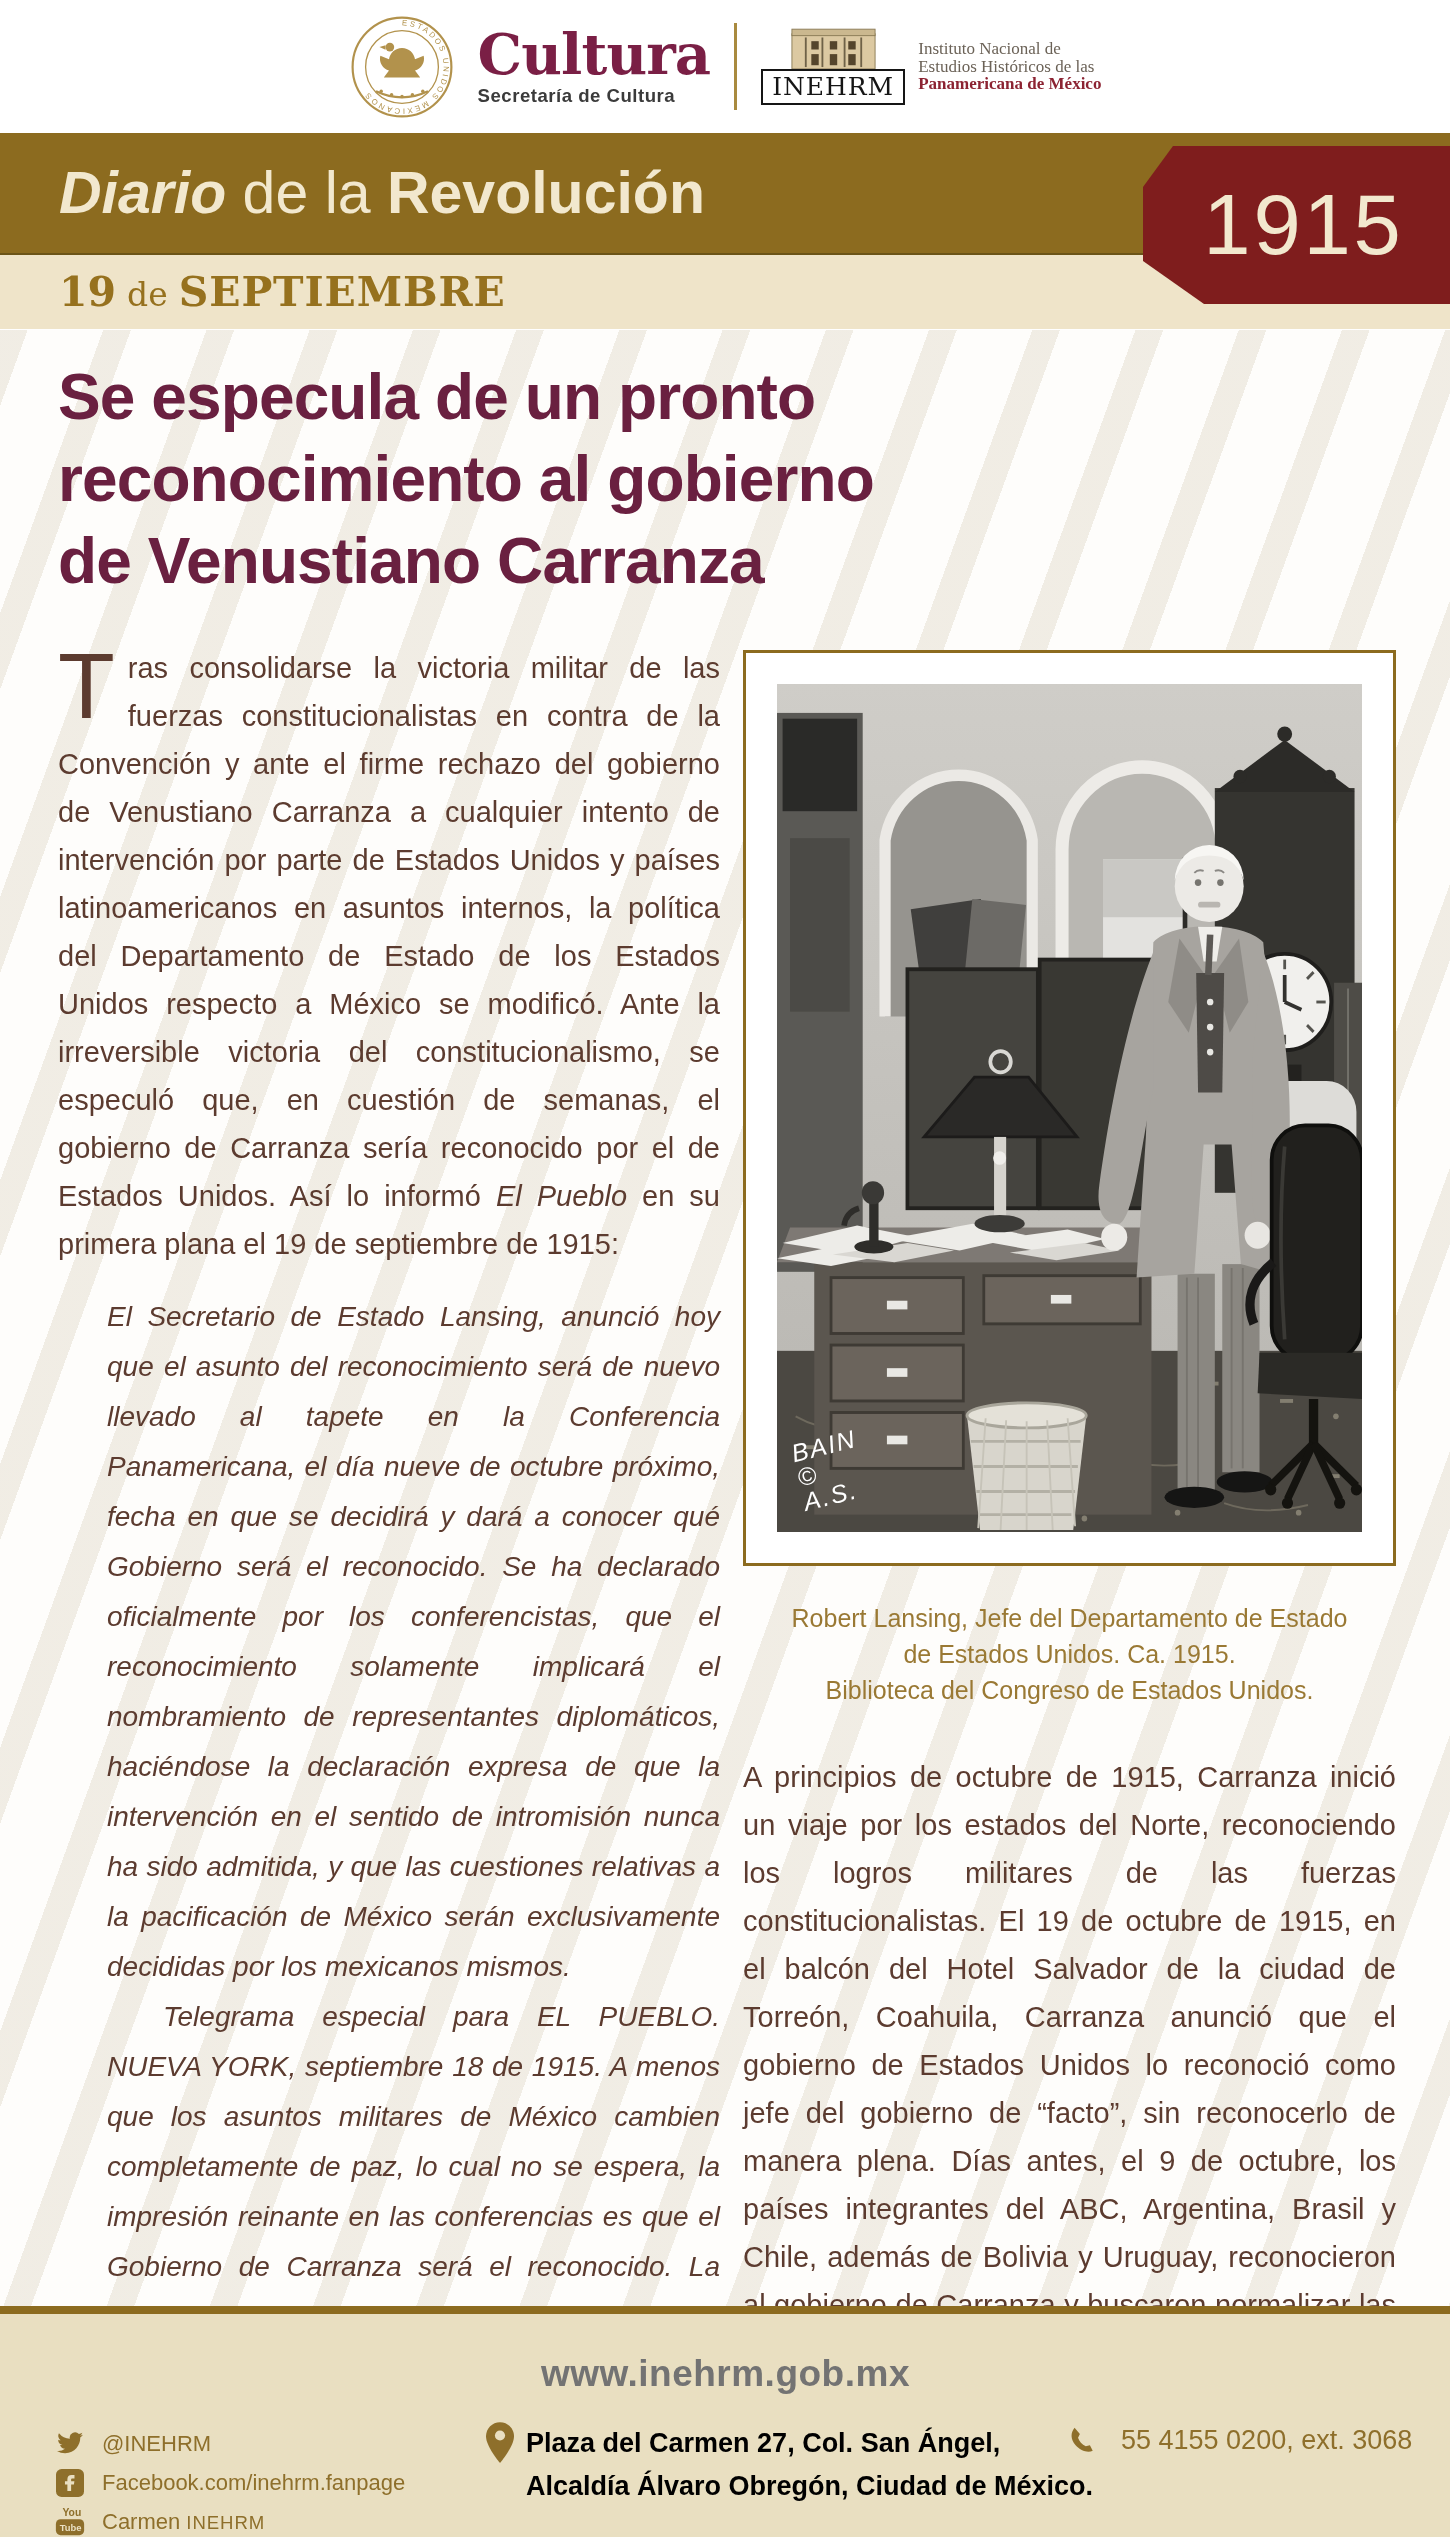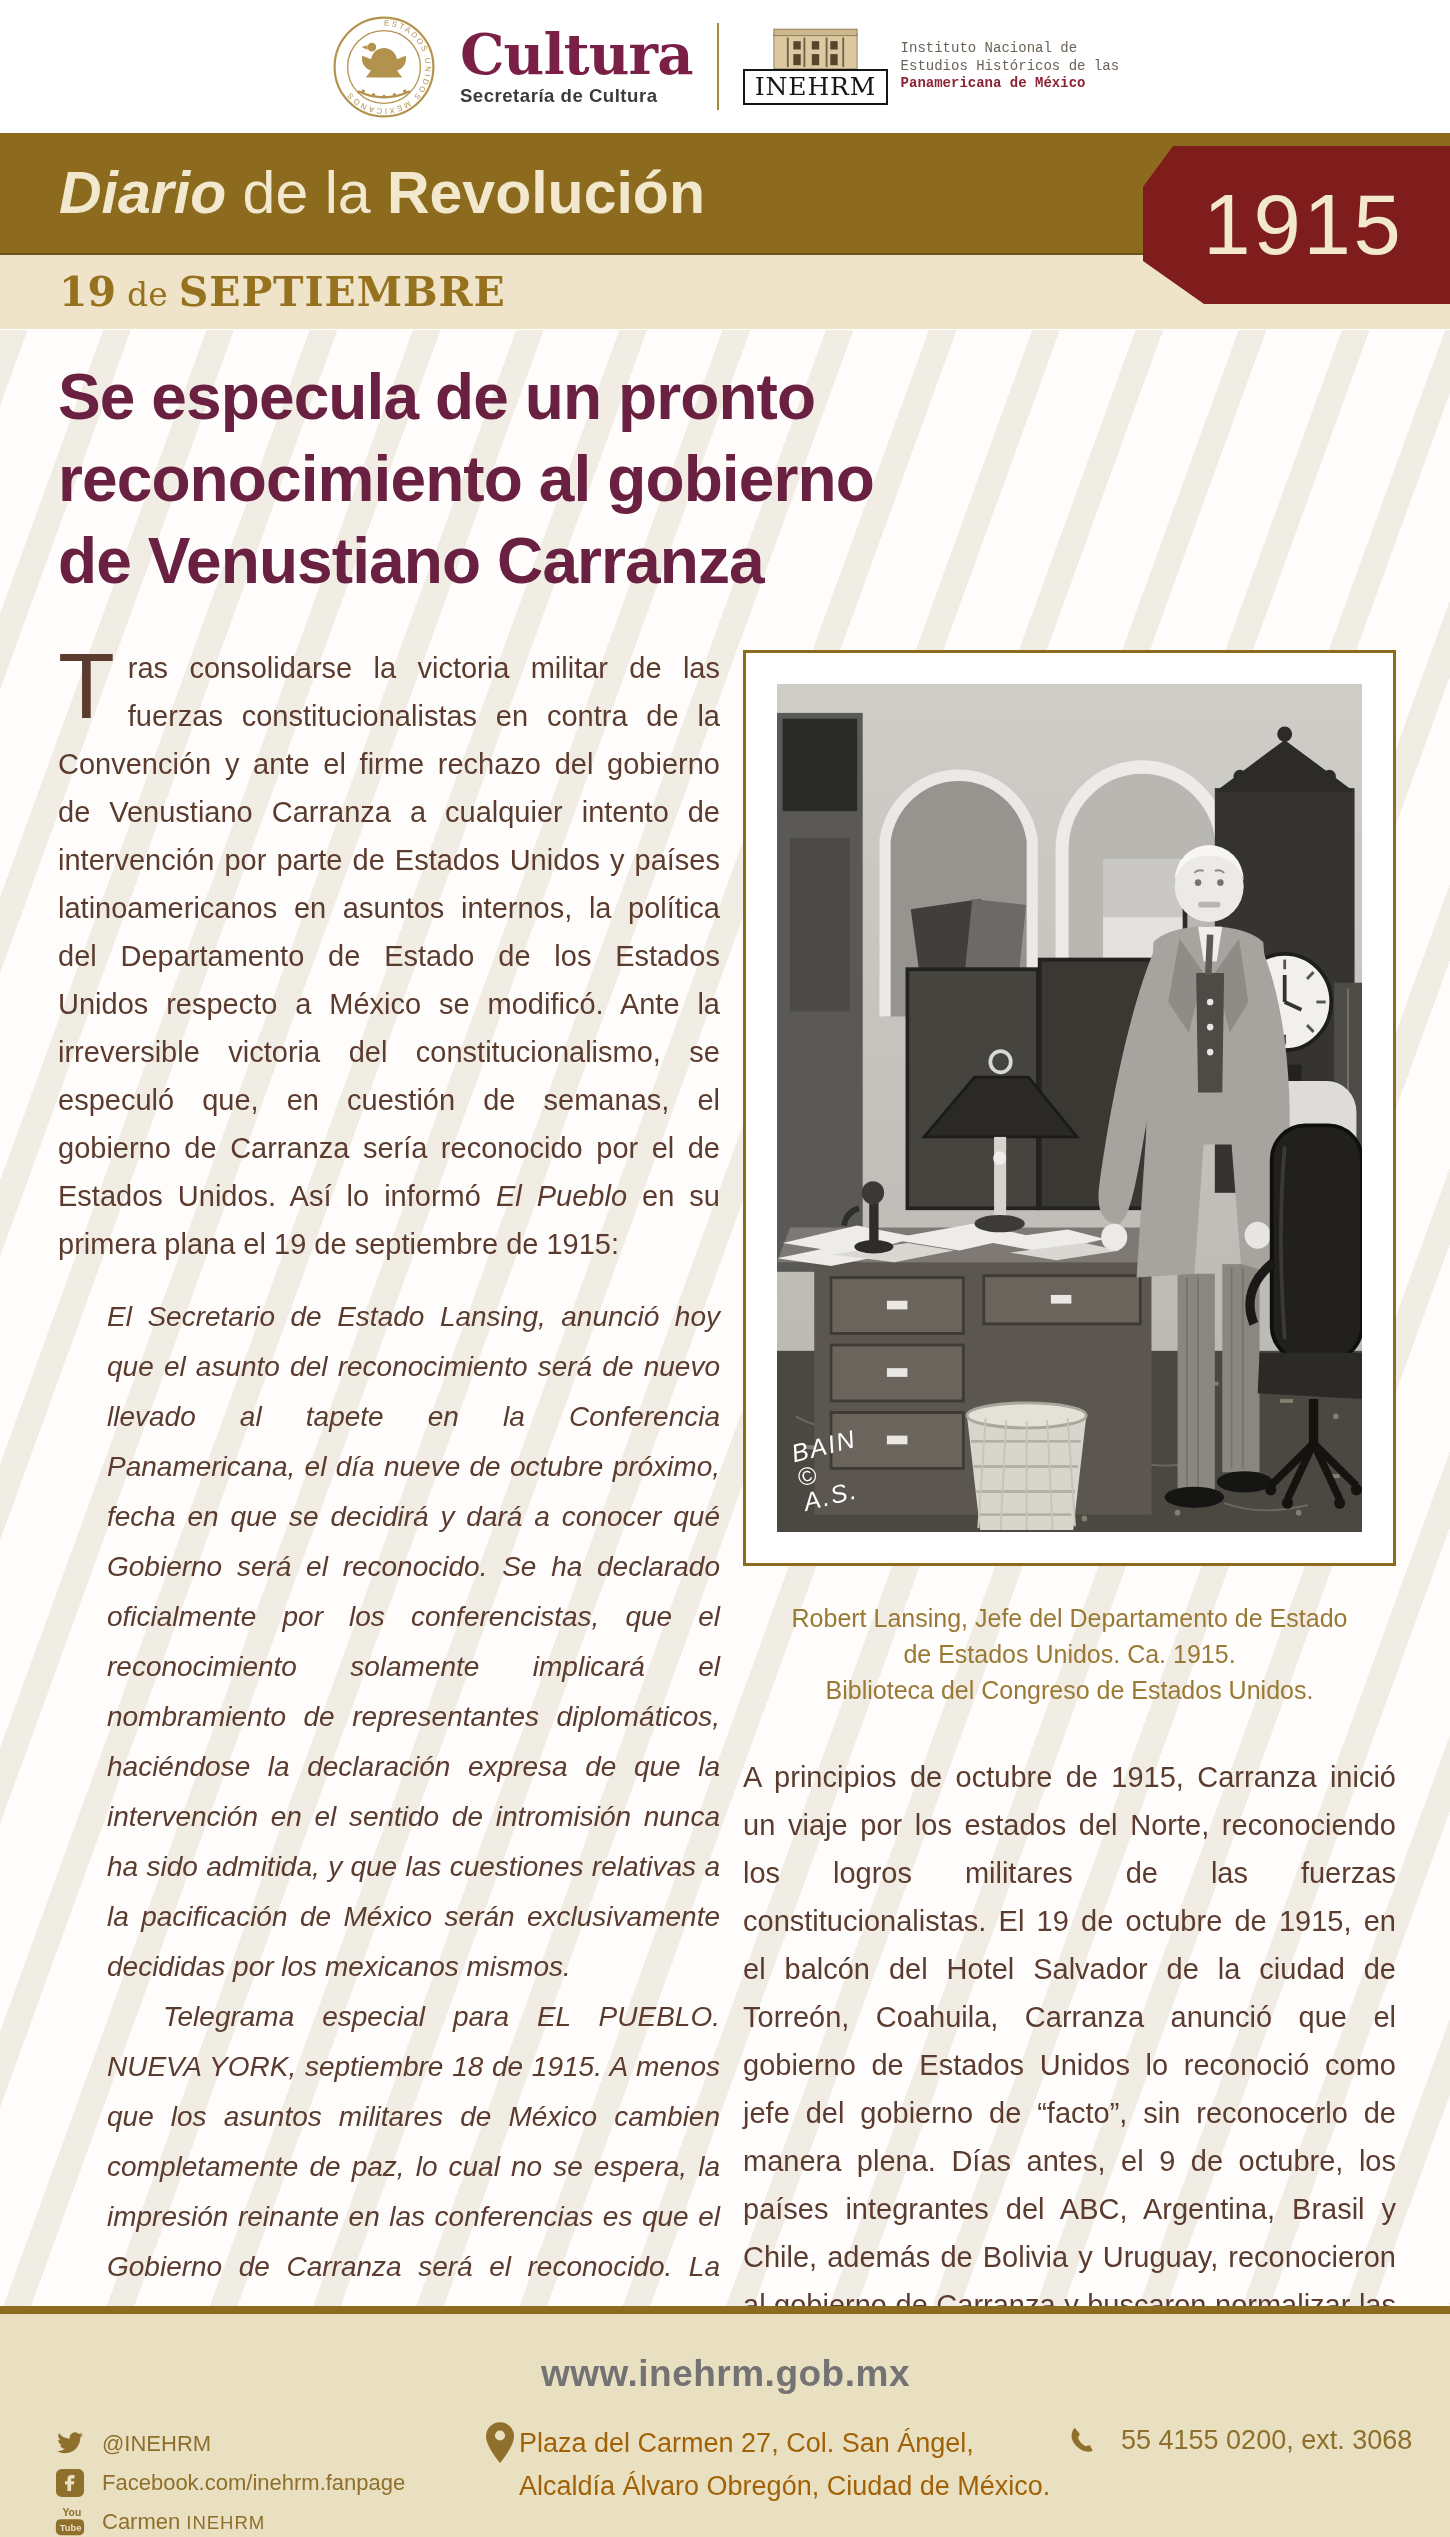--- a/index.html
+++ b/index.html
@@ -10,21 +10,21 @@
   .header{position:absolute;top:0;left:0;right:0;height:133px;background:#ffffff;}
   .header-inner{display:flex;align-items:center;justify-content:center;gap:24px;height:100%;}
   .seal{width:104px;height:104px;}
   .cultura-block{display:flex;flex-direction:column;align-items:flex-start;}
   .cultura-word{font-family:"DejaVu Serif",serif;font-weight:bold;font-size:56px;line-height:1;color:#7A1F45;letter-spacing:-0.9px;}
   .cultura-sub{font-size:18.6px;font-weight:bold;color:#3b3b3b;margin-top:3.7px;letter-spacing:0.5px;}
   .header-divider{width:2.8px;height:87px;background:#A98A3F;}
   .inehrm-block{display:flex;align-items:center;gap:13px;}
   .inehrm-logo{display:flex;flex-direction:column;align-items:center;}
   .inehrm-box{border:2.8px solid #151515;padding:0.9px 9.3px 2.8px;font-family:"DejaVu Serif",serif;font-size:25px;color:#151515;letter-spacing:0.9px;margin-top:-1.9px;background:#fff;}
-  .inehrm-lines{font-family:Liberation Mono, monospace;font-size:14px;line-height:17.6px;color:#6b6257;}
+  .inehrm-lines{font-family:Liberation Serif, serif;font-size:17px;line-height:17.6px;color:#6b6257;}
   .inehrm-lines .maroon{color:#8c2332;font-weight:bold;}
 
   
   .banner{position:absolute;top:133px;left:0;right:0;height:123px;background:#8C6B1F;border-bottom:3.7px solid #6b5418;box-sizing:border-box;}
   .banner-title{position:absolute;left:59px;top:50%;transform:translateY(-50%);color:#F2E8CE;font-size:59px;white-space:nowrap;}
   .t-italic{font-style:italic;font-weight:bold;}
   .t-mid{font-weight:normal;}
   .t-bold{font-weight:bold;}
 
   .date-band{position:absolute;top:255px;left:0;right:0;height:74px;background:#EFE4C9;}
@@ -58,21 +58,21 @@
   .caption{margin-top:34px;text-align:center;color:#9A7934;font-size:25px;line-height:36px;}
   .right-para{margin-top:45px;color:#5C3B2F;font-size:29px;line-height:48px;text-align:justify;}
 
   
   .footer{position:absolute;top:2306px;left:0;right:0;height:223px;background:#E9DFC1;border-top:8.4px solid #8C6B1F;}
   .footer-url{text-align:center;margin-top:39px;font-size:37px;font-weight:bold;color:#737373;letter-spacing:0.5px;}
   .social{position:absolute;left:52px;top:110px;}
   .social-row{display:flex;align-items:center;gap:15px;height:39px;color:#8E6F2B;font-size:22px;cursor:pointer;}
   .social-row .icn{width:35px;display:flex;justify-content:center;align-items:flex-end;}
   .smallcaps{font-size:18.6px;letter-spacing:0.9px;}
-  .address{position:absolute;left:486px;top:108px;display:flex;gap:5px;color:#a16207;font-size:27px;line-height:43px;}
+  .address{position:absolute;left:486px;top:108px;display:flex;gap:12px;color:#000000;font-size:27px;line-height:43px;font-weight:bold;}
   .phone{position:absolute;left:1068px;top:111px;display:flex;gap:25px;align-items:flex-start;color:#8E6F2B;font-size:27px;}
 </style>
 </head>
 <body>
 
 <div class="page">
 
   <div class="header">
     <div class="header-inner">
       <svg class="seal" viewBox="0 0 120 120" aria-hidden="true">

